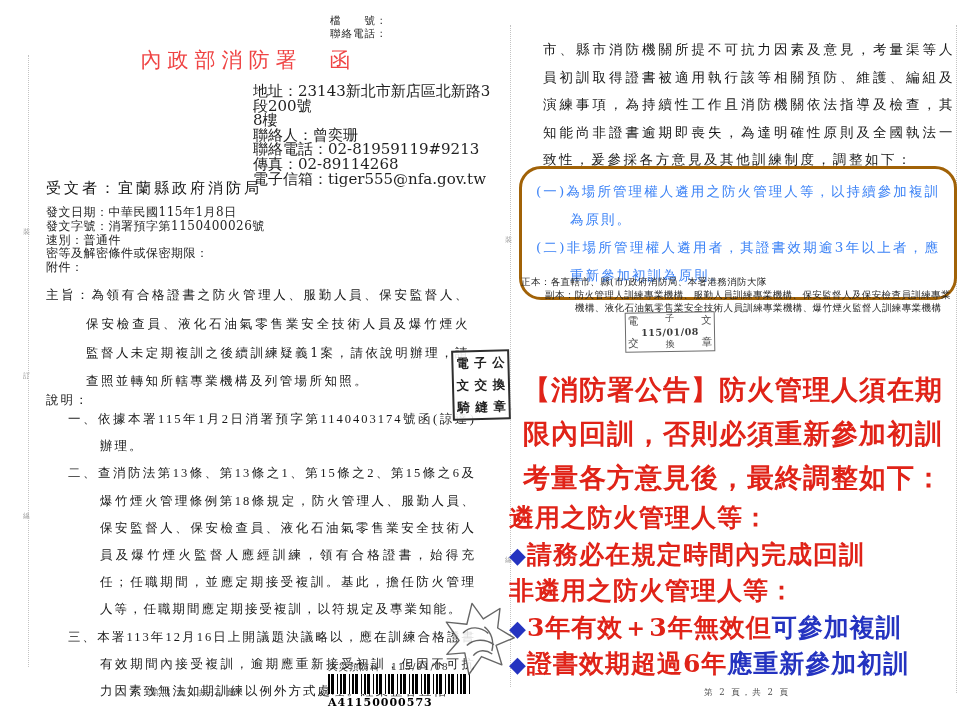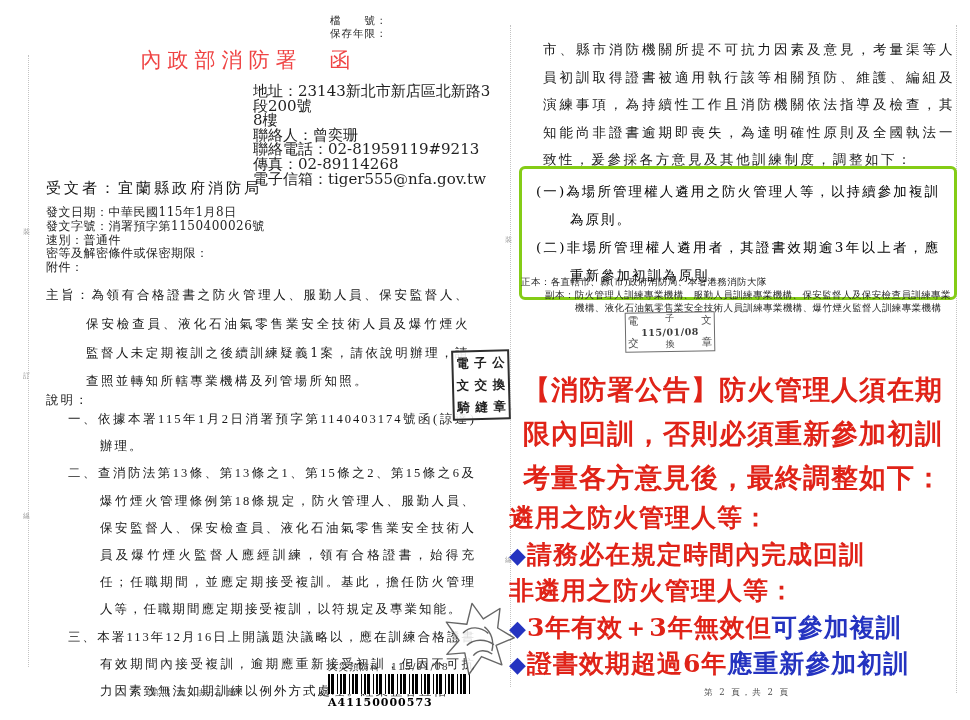--- a/index.html
+++ b/index.html
@@ -31,22 +31,22 @@
   #p1foot{left:140px;top:687px;width:107px;text-align:center;}
   #p2foot{left:175px;top:687px;width:150px;text-align:center;}
 
   
   .bindline{border-left:1px dotted #c3c3c3;width:0;}
   .bindchar{font-size:7px;color:#9a9a9a;line-height:8px;}
 
   
   .body2{left:46px;top:36px;width:412px;font-size:13.5px;line-height:27.6px;letter-spacing:2.6px;
          text-align:justify;color:#181818;}
-  .redbox{left:22px;top:166px;width:404px;border:3px solid #84cc16;border-radius:6px;
-          padding:8px 14px;font-size:13.5px;line-height:28px;letter-spacing:2px;color:#000000;}
+  .redbox{left:22px;top:166px;width:404px;border:3px solid #a16207;border-radius:22px;
+          padding:8px 14px;font-size:13.5px;line-height:28px;letter-spacing:2px;color:#3b82f6;}
   .redbox .ci{padding-left:34px;text-indent:-34px;text-align:justify;}
   .copies{left:24px;top:275px;width:432px;font-size:9.5px;line-height:13px;color:#1f1f1f;letter-spacing:.4px;}
   .copies .hang{padding-left:30px;text-indent:-30px;margin-left:24px;}
 
   .exch-stamp{left:128px;top:312px;width:88px;height:38px;border:1px solid #6d6d6d;color:#4c4c4c;
               transform:rotate(-1deg);font-size:10.5px;background:rgba(255,255,255,.2);}
   .exch-stamp span{position:absolute;}
   .exch-tl{left:2px;top:1px;} .exch-tr{right:2px;top:1px;}
   .exch-bl{left:2px;bottom:1px;} .exch-br{right:2px;bottom:1px;}
   .exch-ct{left:50%;top:-1px;transform:translateX(-50%);font-size:9px;}
@@ -78,21 +78,21 @@
 
   <div class="page" id="page1">
 
     <div class="abs bindline" style="left:28px;top:55px;height:612px;"></div>
     <div class="abs bindchar" style="left:23px;top:228px;">裝</div>
     <div class="abs bindchar" style="left:23px;top:372px;">訂</div>
     <div class="abs bindchar" style="left:23px;top:512px;">線</div>
 
     <div class="abs filing">
       <div>檔　　號：</div>
-      <div>保存年限：</div>
+      <div>聯絡電話：</div>
     </div>
 
     <h1 class="abs doc-title">內政部消防署　函</h1>
 
     <div class="abs contact">
       <div>地址：23143新北市新店區北新路3段200號</div>
       <div>8樓</div>
       <div>聯絡人：曾奕珊</div>
       <div>聯絡電話：02-81959119#9213</div>
       <div>傳真：02-89114268</div>

